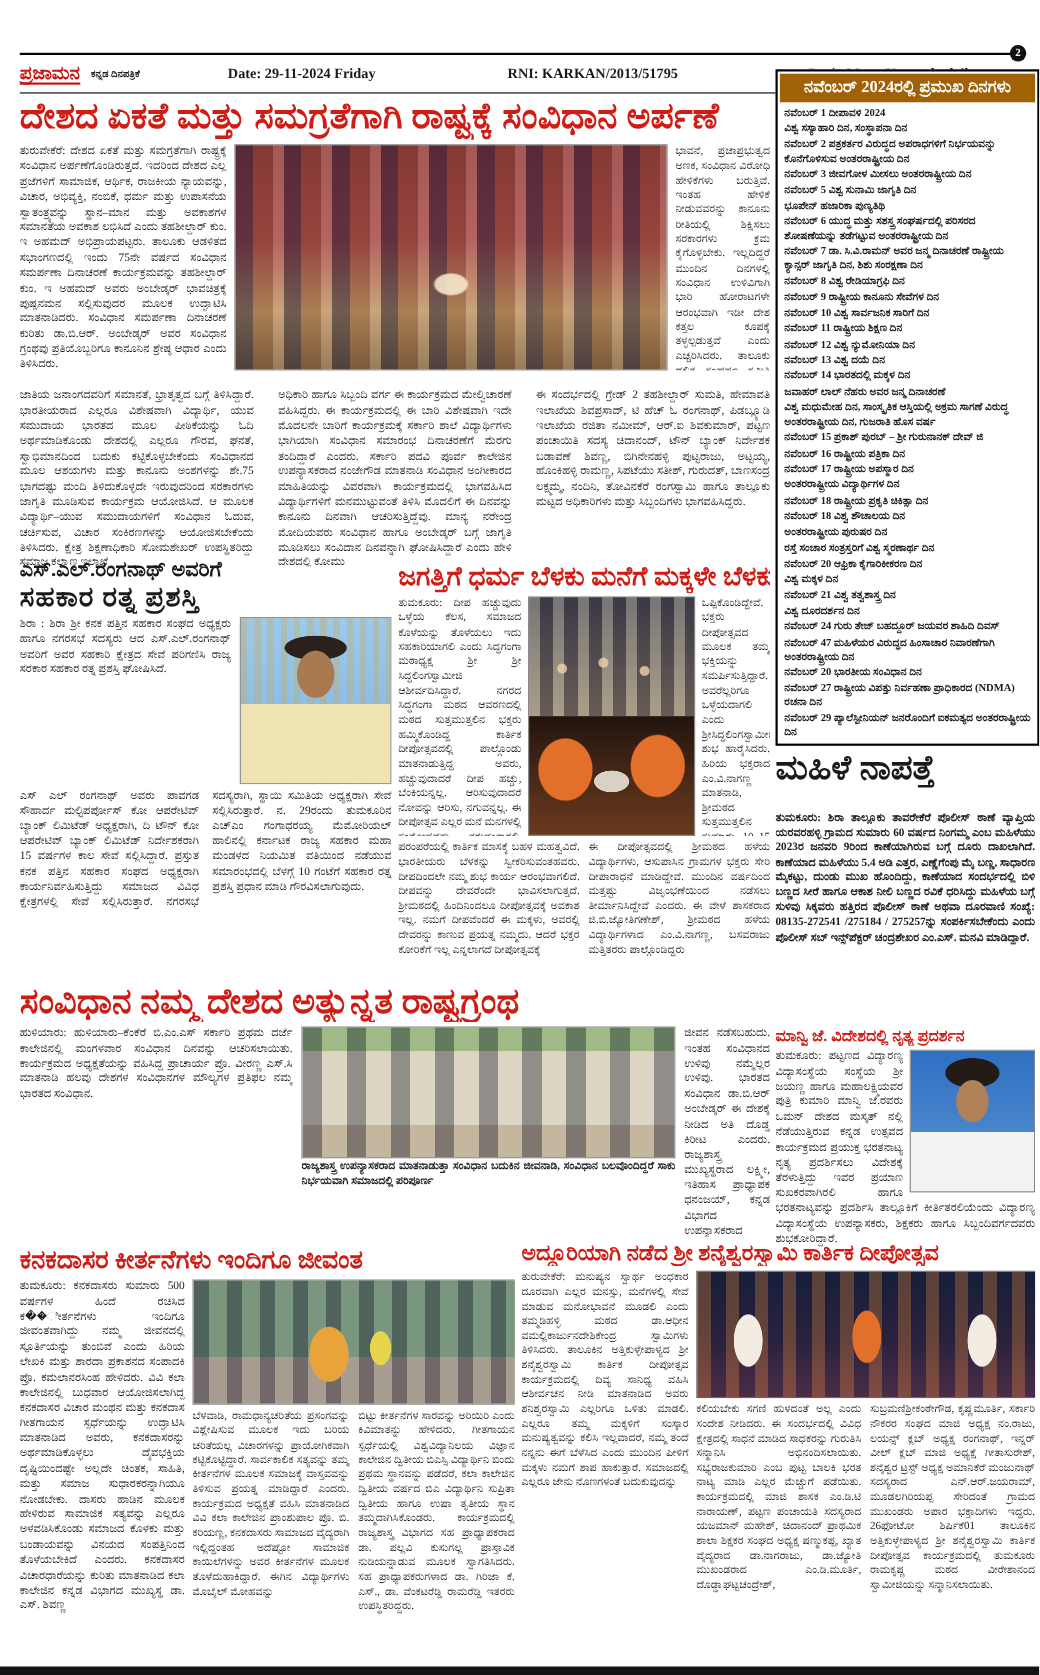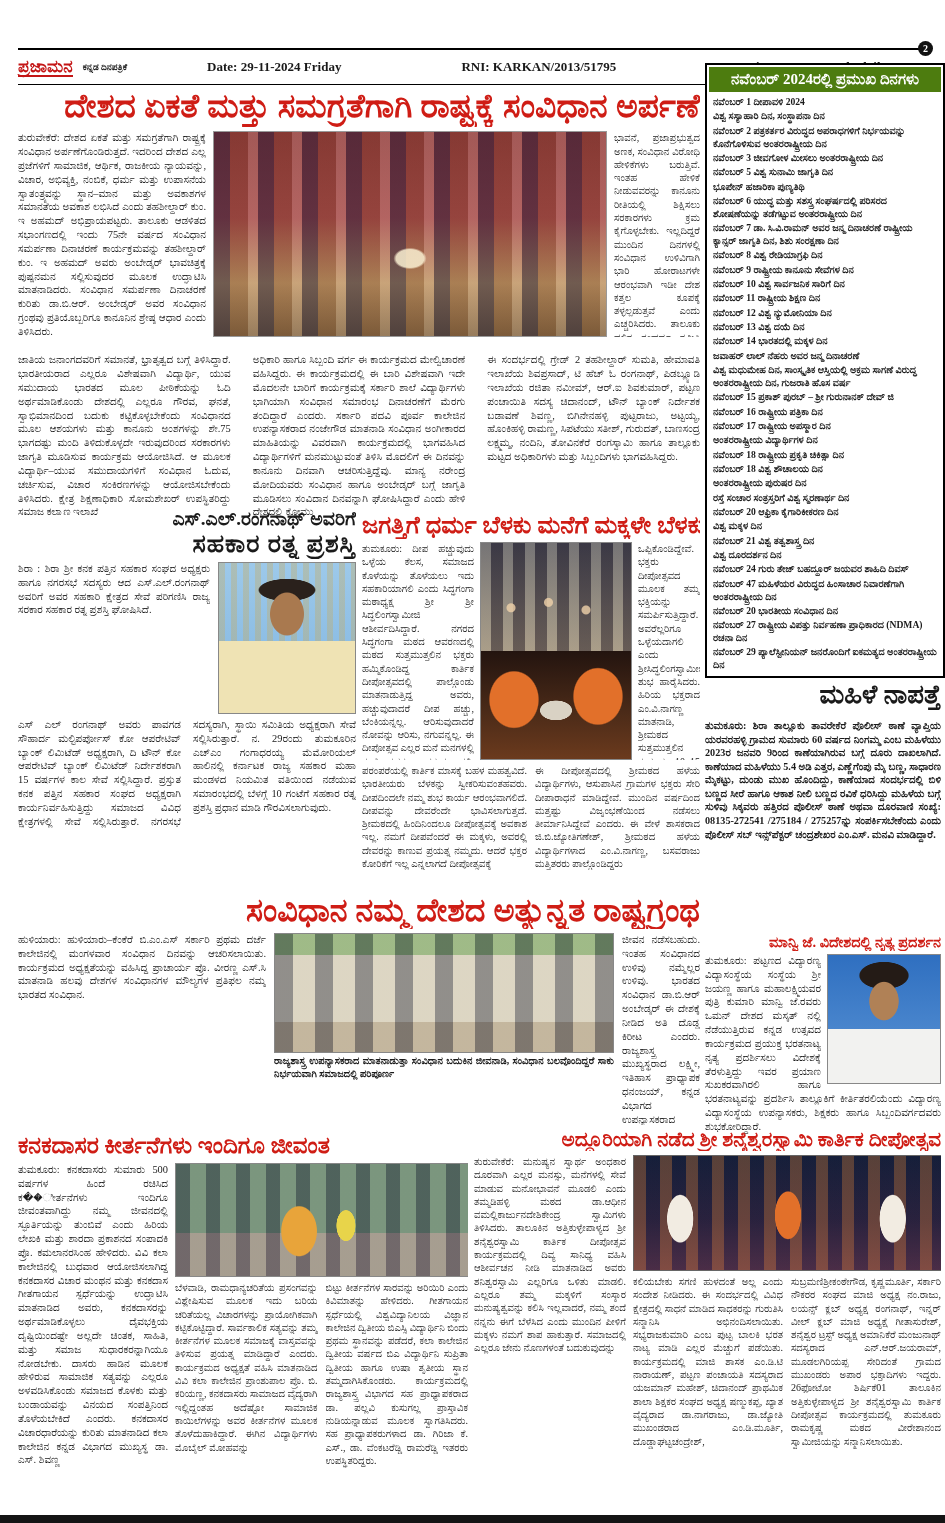--- a/index.html
+++ b/index.html
@@ -12,38 +12,38 @@
   .logo{color:#c41616;font-weight:bold;font-size:17px;border-bottom:2px solid #c41616;line-height:1;}
   .logo-sub{font-size:9px;font-weight:bold;color:#222;}
   .mh-date{font-size:13px;font-weight:bold;margin-left:70px;}
   .mh-rni{font-size:13px;font-weight:bold;margin-left:110px;}
   .mh-daily{font-size:13px;font-weight:bold;margin-left:auto;margin-right:40px;}
   .pageno{position:absolute;right:-6px;top:-9px;width:15px;height:15px;border-radius:50%;
           background:#111;color:#fff;font-size:10px;font-weight:bold;text-align:center;line-height:15px;}
   
   .bodytext{font-size:10.4px;line-height:1.33;text-align:justify;overflow:hidden;}
   .red{color:#cf1d15;}
-  .hl{font-weight:bold;white-space:nowrap;overflow:hidden;text-align:right;}
+  .hl{font-weight:bold;white-space:nowrap;overflow:hidden;text-align:left;}
   
   .art-main{position:absolute;left:18px;top:86px;width:682px;height:422px;}
   .am-head{font-size:33px;line-height:1.25;margin-bottom:4px;}
   .am-row1{display:flex;gap:7px;height:206px;overflow:hidden;}
   .am-c1{width:188px;}
   .am-c4{flex:1;font-size:10px;}
   .ph-main{width:392px;height:204px;flex:0 0 392px;border:1px solid #999;
     background:
       radial-gradient(ellipse at 50% 62%, rgba(250,240,210,.85) 0 5%, rgba(250,240,210,0) 6%),
       repeating-linear-gradient(90deg, rgba(35,40,70,.50) 0 16px, rgba(120,90,70,.30) 16px 34px, rgba(230,225,215,.25) 34px 44px),
       linear-gradient(180deg,#8c2b2b 0%,#a23a3a 42%,#bf8f5a 74%,#7d5a33 100%);}
   .am-row2{display:flex;gap:22px;height:162px;overflow:hidden;margin-top:16px;}
   .am-row2 .bodytext{flex:1;}
   
   .sidebar{position:absolute;left:705px;top:63px;width:236px;height:611px;border:2px solid #000;
            background:#fff;overflow:hidden;}
-  .sb-head{background:#4d7c0f;color:#fff;font-weight:bold;font-size:15px;text-align:center;
+  .sb-head{background:#a16207;color:#fff;font-weight:bold;font-size:15px;text-align:center;
            padding:4px 2px;margin:2px;white-space:nowrap;overflow:hidden;}
   .sb-list{list-style:none;margin:2px 0 0 0;padding:2px 6px;font-size:9.6px;line-height:1.34;
            font-weight:bold;text-align:left;}
   .sb-item{margin-bottom:1.5px;}
   
   .art-rang{position:absolute;left:18px;top:508px;width:338px;height:378px;}
   .rg-h1{font-size:19px;}
   .rg-h2{font-size:25px;letter-spacing:1px;margin-bottom:3px;}
   .rg-row{display:flex;gap:8px;height:152px;overflow:hidden;}
   .rg-intro{width:192px;}
@@ -72,21 +72,21 @@
   .ph-dharma .ritual{flex:1;
     background:
       radial-gradient(ellipse 26px 16px at 50% 55%, #d9d2c4 0 60%, rgba(0,0,0,0) 63%),
       radial-gradient(ellipse 40px 46px at 22% 45%, #e2702a 0 60%, rgba(0,0,0,0) 63%),
       radial-gradient(ellipse 40px 46px at 78% 42%, #e2702a 0 60%, rgba(0,0,0,0) 63%),
       linear-gradient(180deg,#23140f 0%,#4a2a18 55%,#6b3a1d 100%);}
   .dh-below{display:flex;gap:8px;height:122px;overflow:hidden;margin-top:4px;}
   .dh-below .bodytext{flex:1;font-size:10px;}
   
   .art-mahile{position:absolute;left:705px;top:680px;width:236px;height:198px;}
-  .mh-head{font-size:26px;margin-bottom:9px;}
+  .mh-head{font-size:31px;margin-bottom:21px;}
   .mh-body{height:158px;font-weight:bold;font-size:10.2px;}
   
   .art-manvi{position:absolute;left:705px;top:934px;width:236px;height:246px;}
   .mv-head{font-size:14.5px;margin-bottom:3px;}
   .mv-body{height:224px;}
   .ph-girl{float:right;width:112px;height:128px;margin:0 0 4px 6px;border:1px solid #888;
     background:
       radial-gradient(ellipse 26px 34px at 50% 36%, #b08156 0 55%, rgba(0,0,0,0) 58%),
       radial-gradient(ellipse 40px 22px at 50% 16%, #241b16 0 60%, rgba(0,0,0,0) 63%),
       linear-gradient(180deg, rgba(0,0,0,0) 0 58%, #f2f2f0 58% 100%),

